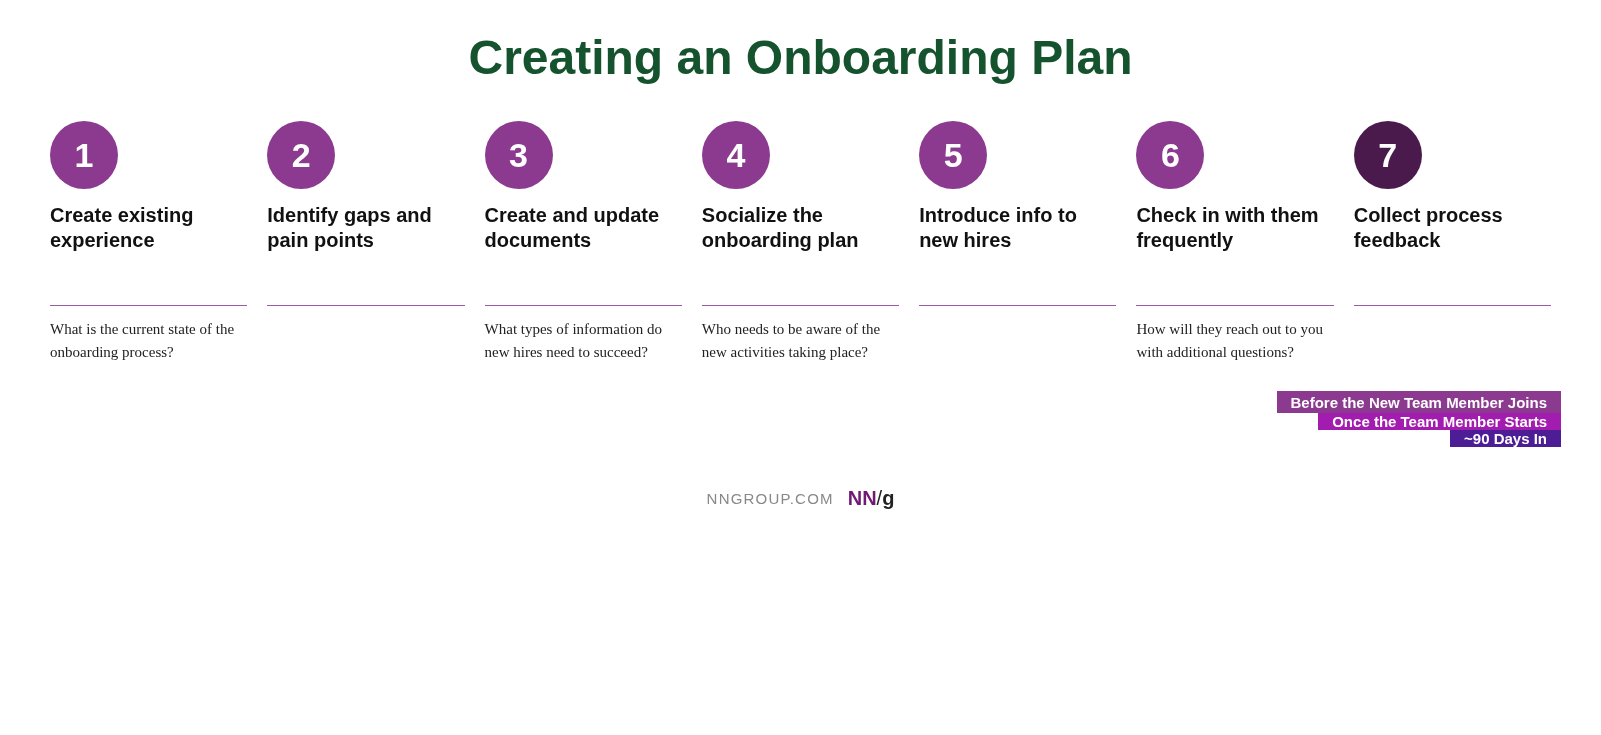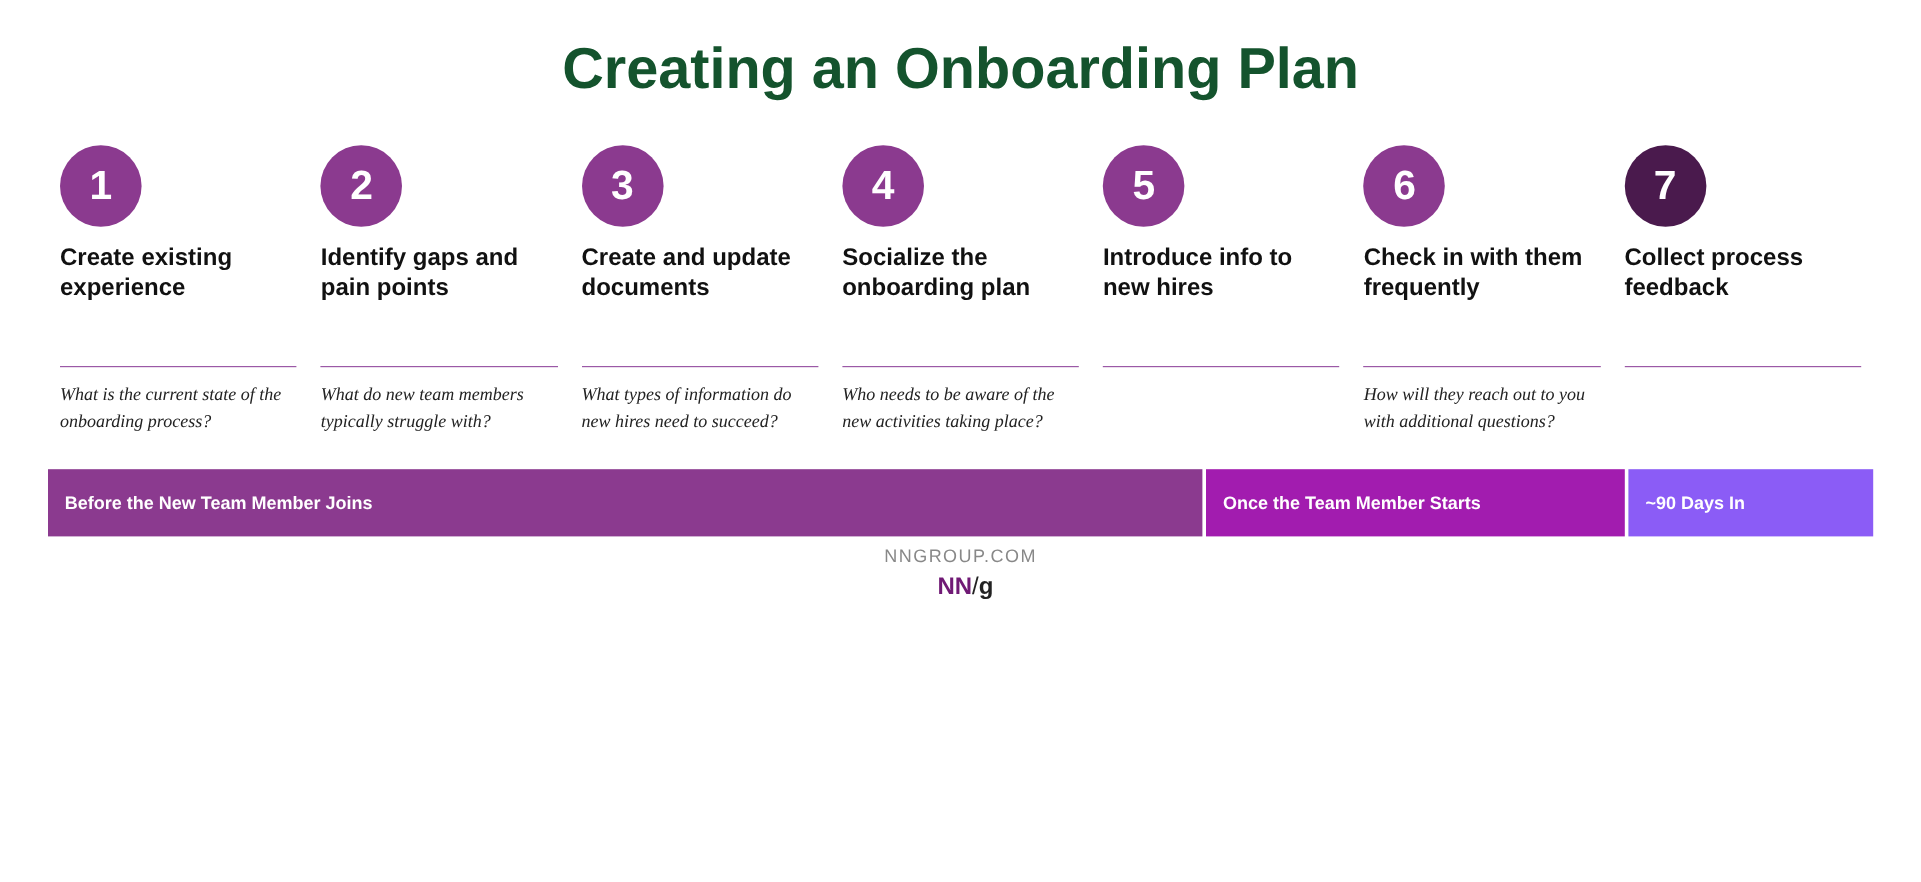--- a/index.html
+++ b/index.html
@@ -71,32 +71,32 @@
 
     .step-divider {
       width: 100%;
       border: none;
       border-top: 1.5px solid #9b59a6;
       margin-bottom: 12px;
     }
 
     .step-question {
       font-family: Georgia, 'Times New Roman', serif;
-      font-style: italic;
       font-size: 15px;
       color: #222;
       line-height: 1.5;
     }
 
     .timeline-bar {
       width: 100%;
       display: flex;
-      flex-direction: row;
+      flex-direction: column;
       margin-top: 28px;
       height: 56px;
+      align-items: flex-end;
     }
 
     .timeline-segment {
       display: flex;
       align-items: center;
       justify-content: flex-start;
       padding: 0 14px;
       font-family: Arial, Helvetica, sans-serif;
       font-size: 15px;
       font-weight: 700;
@@ -108,32 +108,31 @@
       flex: 4.57; 
     }
 
     .timeline-starts {
       background-color: #a21caf;
       flex: 1.57; 
       margin-left: 3px;
     }
 
     .timeline-90days {
-      background-color: #8b5cf6;
+      background-color: #4c1d95;
       flex: 0.86; 
       margin-left: 3px;
     }
 
     .footer {
-      margin-top: 8px;
+      margin-top: 40px;
       display: flex;
       align-items: center;
       gap: 6px;
       font-family: Arial, Helvetica, sans-serif;
-      flex-direction: column;
     }
 
     .footer-url {
       font-size: 15px;
       color: #888;
       letter-spacing: 0.08em;
     }
 
     .footer-logo {
       font-size: 20px;
@@ -156,21 +155,20 @@
 <div class="step">
       <div class="step-circle circle-light">1</div>
       <div class="step-title">Create existing experience</div>
       <hr class="step-divider">
       <div class="step-question">What is the current state of the onboarding process?</div>
     </div>
     <div class="step">
       <div class="step-circle circle-light">2</div>
       <div class="step-title">Identify gaps and pain points</div>
       <hr class="step-divider">
-      <div class="step-question">What do new team members typically struggle with?</div>
     </div>
     <div class="step">
       <div class="step-circle circle-light">3</div>
       <div class="step-title">Create and update documents</div>
       <hr class="step-divider">
       <div class="step-question">What types of information do new hires need to succeed?</div>
     </div>
     <div class="step">
       <div class="step-circle circle-light">4</div>
       <div class="step-title">Socialize the onboarding plan</div>

